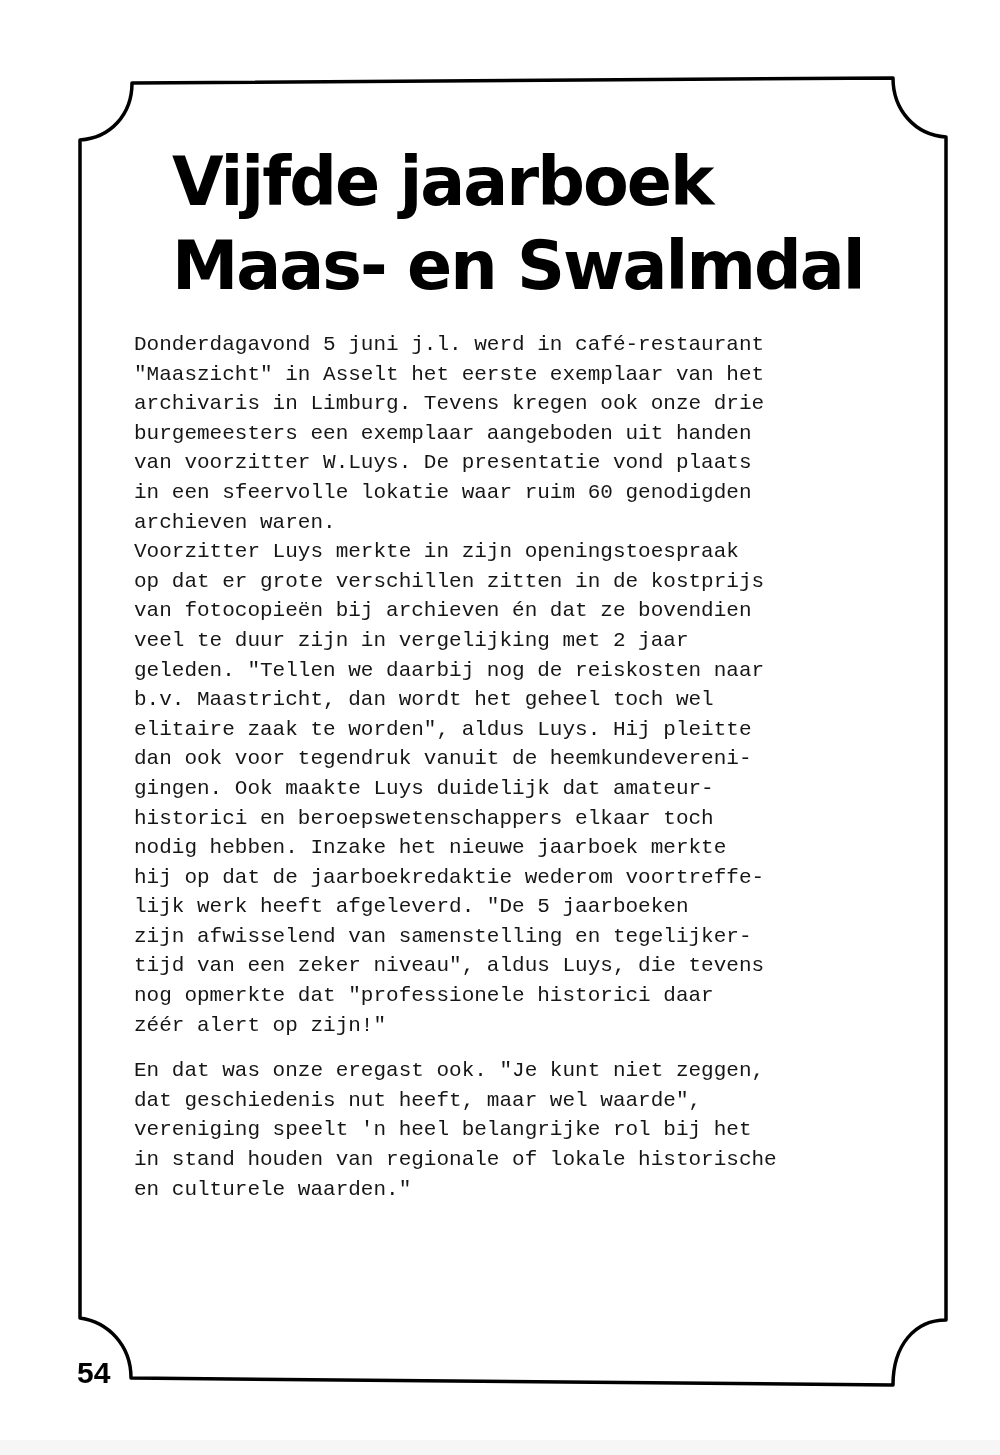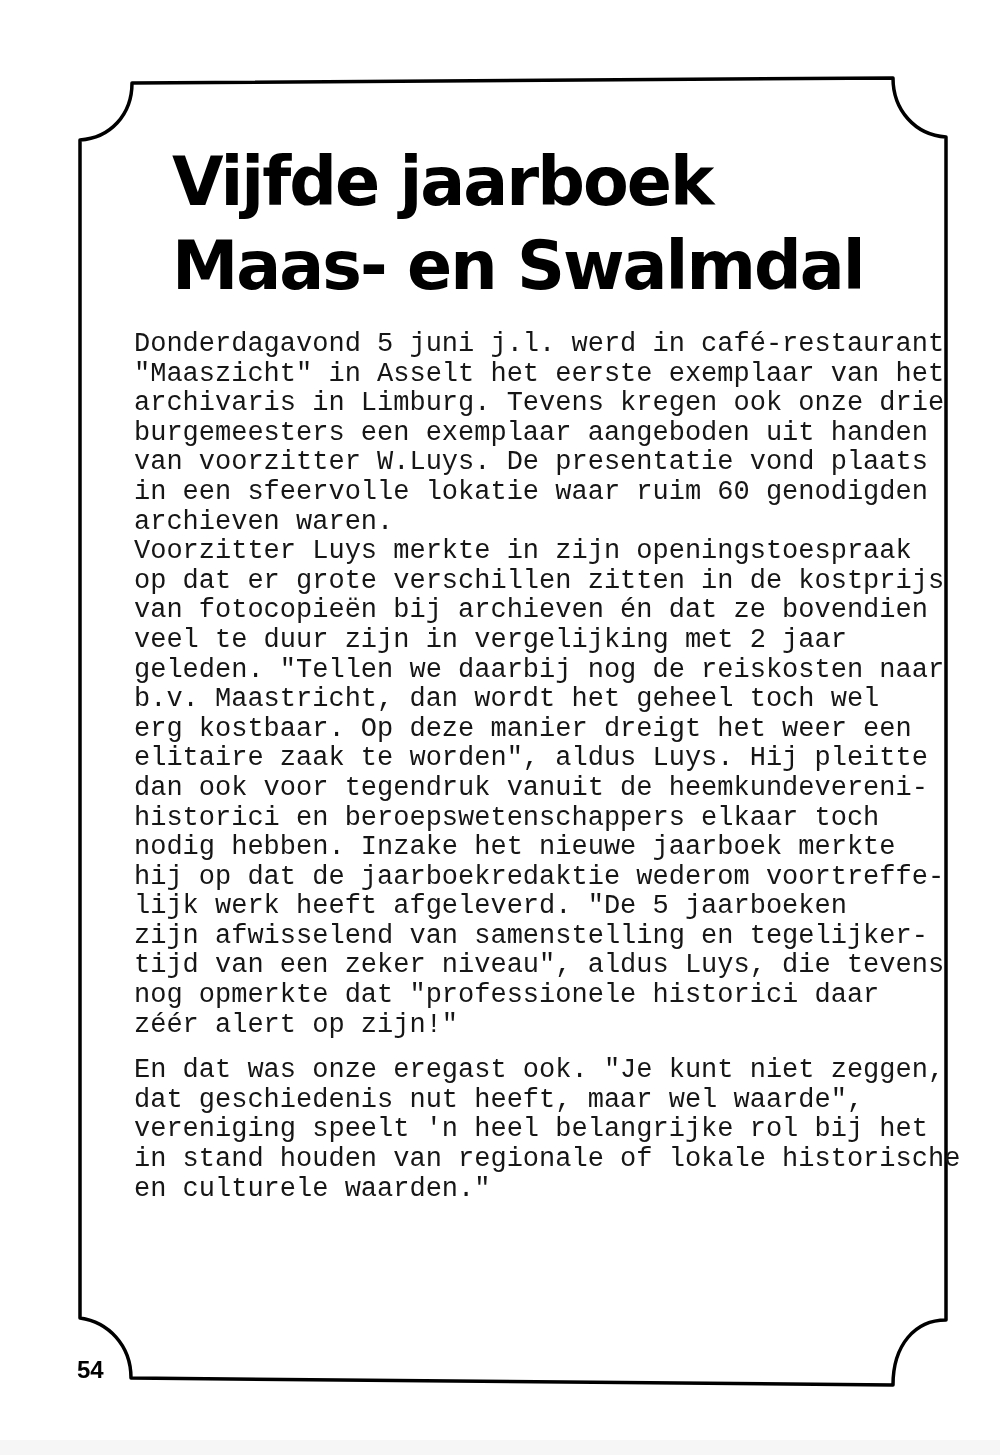--- a/index.html
+++ b/index.html
@@ -10,28 +10,28 @@
     .frame { position: absolute; left: 0; top: 0; width: 1000px; height: 1455px; }
     .title {
       position: absolute; left: 172px; top: 140px;
       font-family: "DejaVu Sans", sans-serif; font-weight: bold;
       font-size: 68px; line-height: 84px; letter-spacing: -2px; color: #000;
       transform: scaleX(0.98); transform-origin: left top;
     }
     .title div { white-space: nowrap; }
     .body {
       position: absolute; left: 134px; top: 330px; width: 800px;
-      font-family: "Liberation Mono", monospace; font-size: 27px; line-height: 29.6px;
+      font-family: "Liberation Mono", monospace; font-size: 21px; line-height: 29.6px;
       color: #161616;
     }
     .body .line { white-space: pre; height: 29.6px; }
     .gap { height: 16px; }
     .pagenum {
       position: absolute; left: 77px; top: 1356px;
-      font-family: "Liberation Sans", sans-serif; font-weight: bold; font-size: 24px; color: #000;
+      font-family: "Liberation Sans", sans-serif; font-weight: bold; font-size: 30px; color: #000;
     }
     .bottom-band { position: absolute; left: 0; top: 1440px; width: 1000px; height: 15px; background: #f6f6f6; }
   </style>
 </head>
 <body>
 
 <svg class="frame" viewBox="0 0 1000 1455" xmlns="http://www.w3.org/2000/svg">
   <path d="M132 83 L893 78
            C893 110 915 135 946 137
            L946 1320
@@ -57,23 +57,23 @@
     <div class="line">in een sfeervolle lokatie waar ruim 60 genodigden</div>
     <div class="line">archieven waren.</div>
   </div>
   <div>
     <div class="line">Voorzitter Luys merkte in zijn openingstoespraak</div>
     <div class="line">op dat er grote verschillen zitten in de kostprijs</div>
     <div class="line">van fotocopieën bij archieven én dat ze bovendien</div>
     <div class="line">veel te duur zijn in vergelijking met 2 jaar</div>
     <div class="line">geleden. "Tellen we daarbij nog de reiskosten naar</div>
     <div class="line">b.v. Maastricht, dan wordt het geheel toch wel</div>
-    <div class="line">erg kostbaar. Op deze manier dreigt het weer een</div>
     <div class="line">elitaire zaak te worden", aldus Luys. Hij pleitte</div>
     <div class="line">dan ook voor tegendruk vanuit de heemkundevereni-</div>
+    <div class="line">gingen. Ook maakte Luys duidelijk dat amateur-</div>
     <div class="line">historici en beroepswetenschappers elkaar toch</div>
     <div class="line">nodig hebben. Inzake het nieuwe jaarboek merkte</div>
     <div class="line">hij op dat de jaarboekredaktie wederom voortreffe-</div>
     <div class="line">lijk werk heeft afgeleverd. "De 5 jaarboeken</div>
     <div class="line">zijn afwisselend van samenstelling en tegelijker-</div>
     <div class="line">tijd van een zeker niveau", aldus Luys, die tevens</div>
     <div class="line">nog opmerkte dat "professionele historici daar</div>
     <div class="line">zéér alert op zijn!"</div>
   </div>
   <div class="gap"></div>

